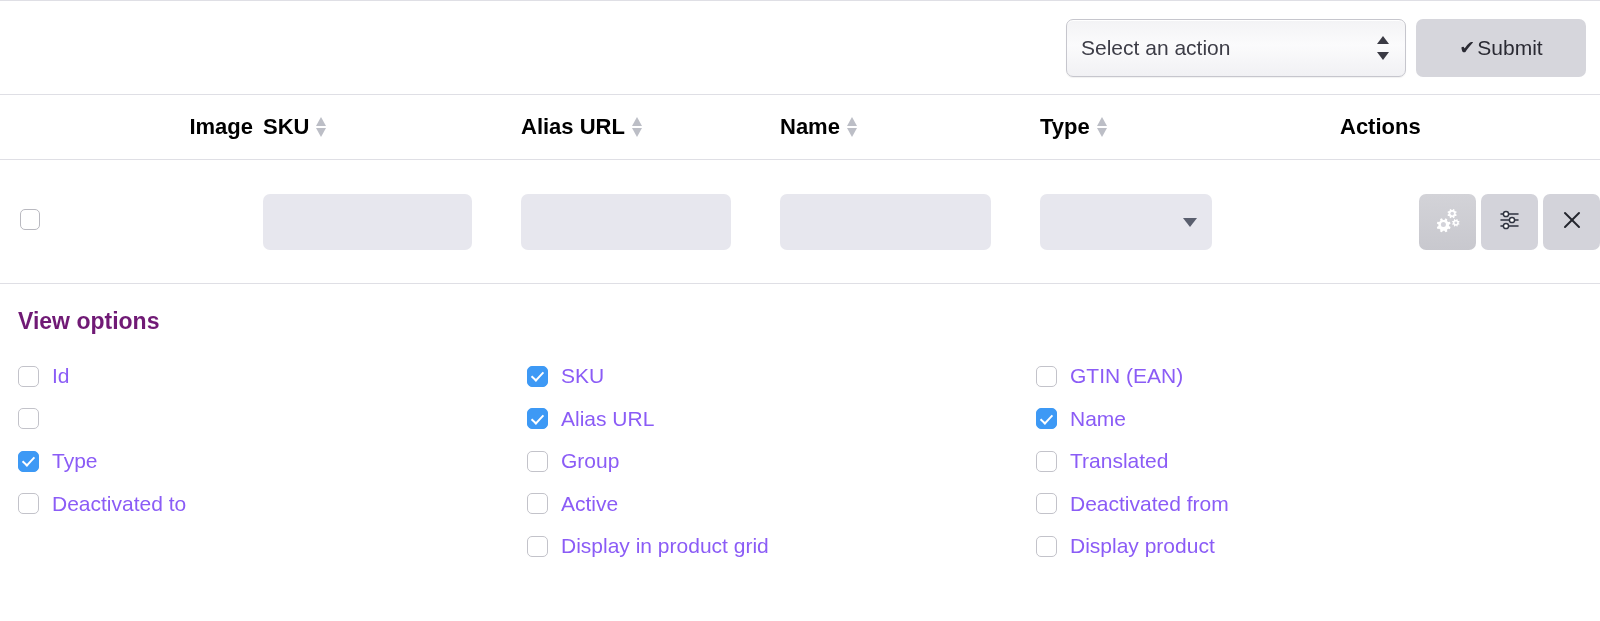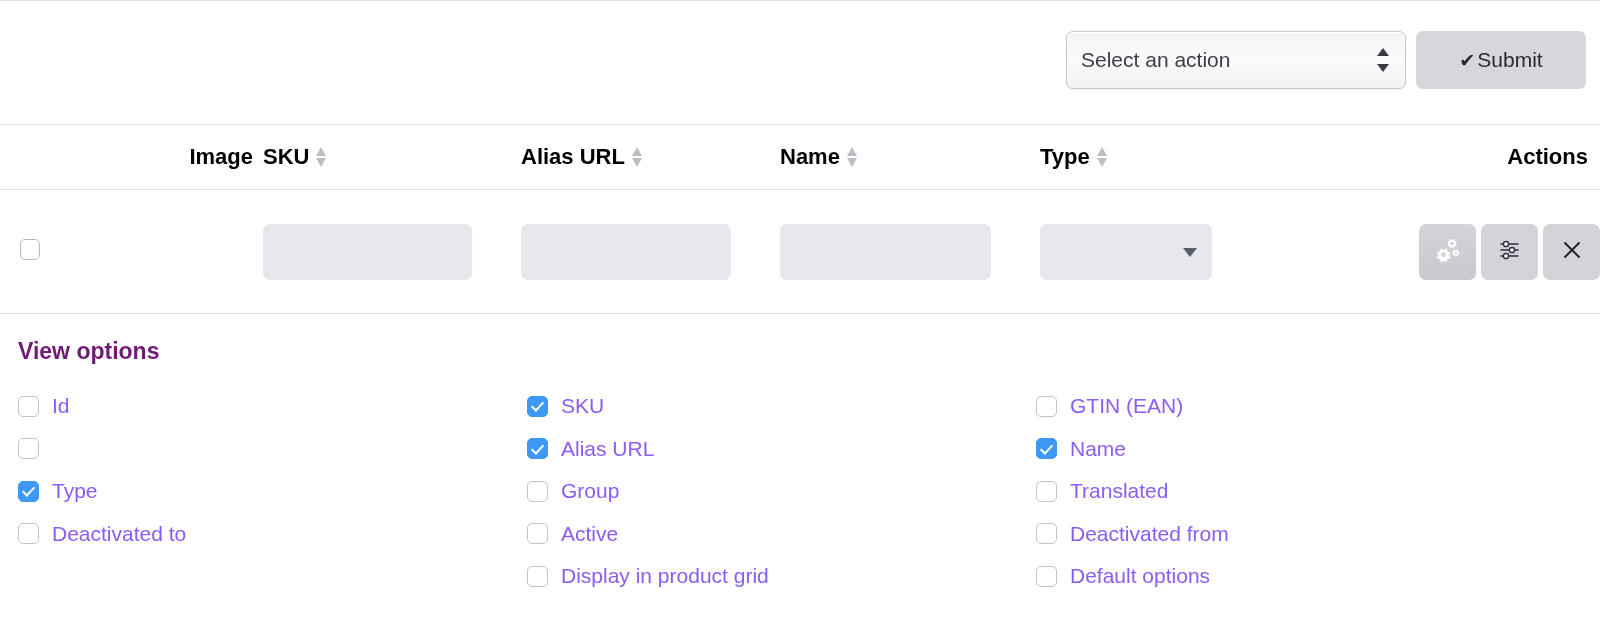--- a/index.html
+++ b/index.html
@@ -21,24 +21,24 @@
     height: 1px;
     background: #dfdfe5;
     width: 100%;
   }
 
   
   .action-bar {
     position: relative;
     height: 93px;
     display: flex;
+    align-items: center;
     justify-content: flex-end;
     box-sizing: border-box;
     padding-right: 14px;
-    margin-top: 30px;
   }
   .action-select {
     width: 340px;
     height: 58px;
     box-sizing: border-box;
     border: 1px solid #c6c6cd;
     border-radius: 7px;
     background: linear-gradient(to bottom, #f3f3f5 0%, #fbfbfc 45%, #f1f1f4 100%);
     box-shadow: 0 1px 1px rgba(0,0,0,0.06), inset 0 1px 0 #ffffff;
     display: flex;
@@ -123,21 +123,21 @@
 
   thead th {
     height: 64px;
     font-size: 22px;
     font-weight: bold;
     color: #000000;
     white-space: nowrap;
   }
   thead th.h-image   { text-align: right; padding-right: 10px; }
   thead th.h-left    { text-align: left; }
-  thead th.h-actions { text-align: right; padding-right: 12px; }
+  thead th.h-actions { text-align: left; padding-right: 12px; }
 
   .th-inner {
     display: inline-flex;
     align-items: center;
     gap: 7px;
   }
   .sort-icon {
     display: inline-block;
     width: 11px;
     height: 26px;
@@ -515,18 +515,18 @@
       <label class="opt-row">
         <span class="cbox"></span>
         <span class="opt-label">Translated</span>
       </label>
       <label class="opt-row">
         <span class="cbox"></span>
         <span class="opt-label">Deactivated from</span>
       </label>
       <label class="opt-row">
         <span class="cbox"></span>
-        <span class="opt-label">Default options</span>
+        <span class="opt-label">Display product</span>
       </label>
     </div>
 
   </div>
 </div>
 
 </body></html>

